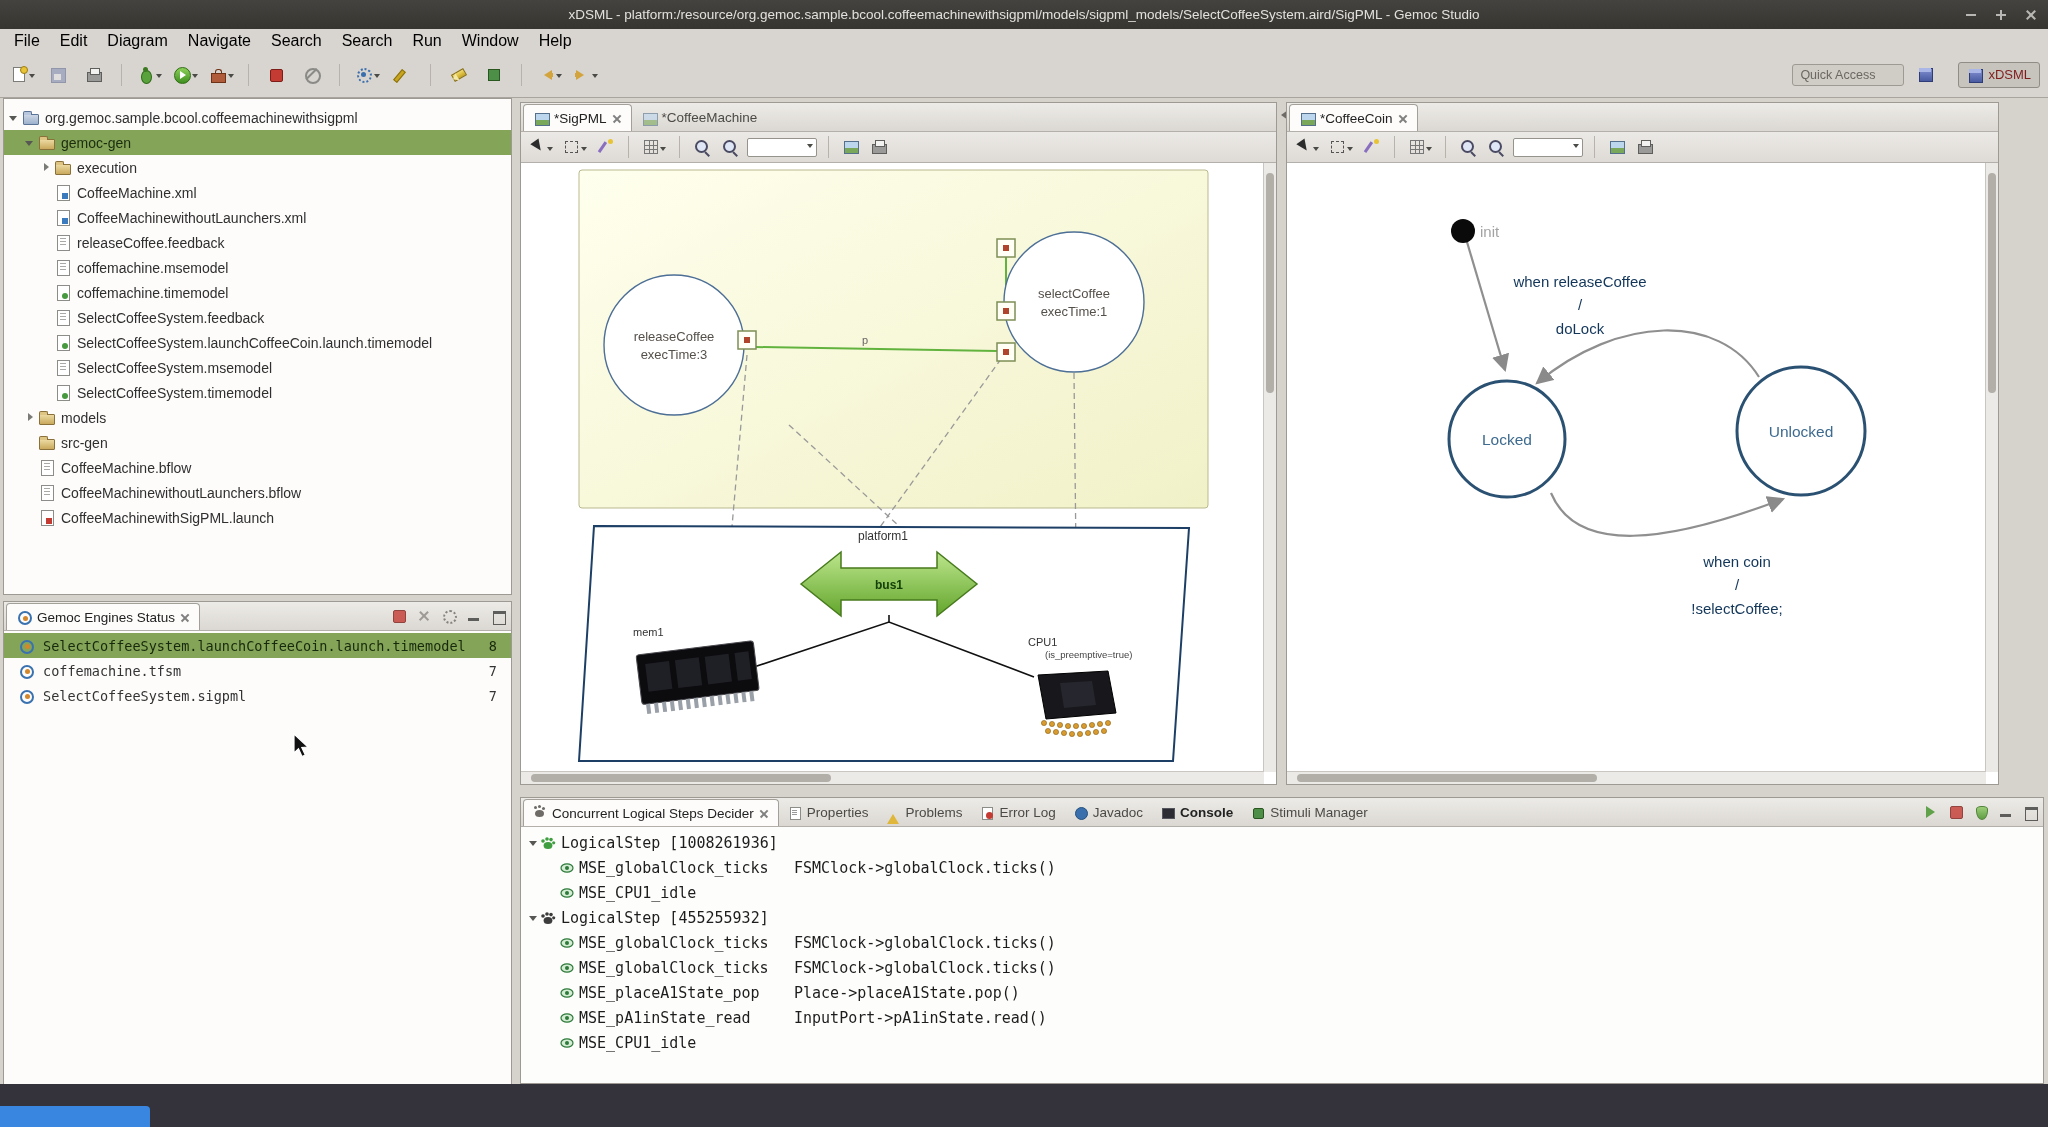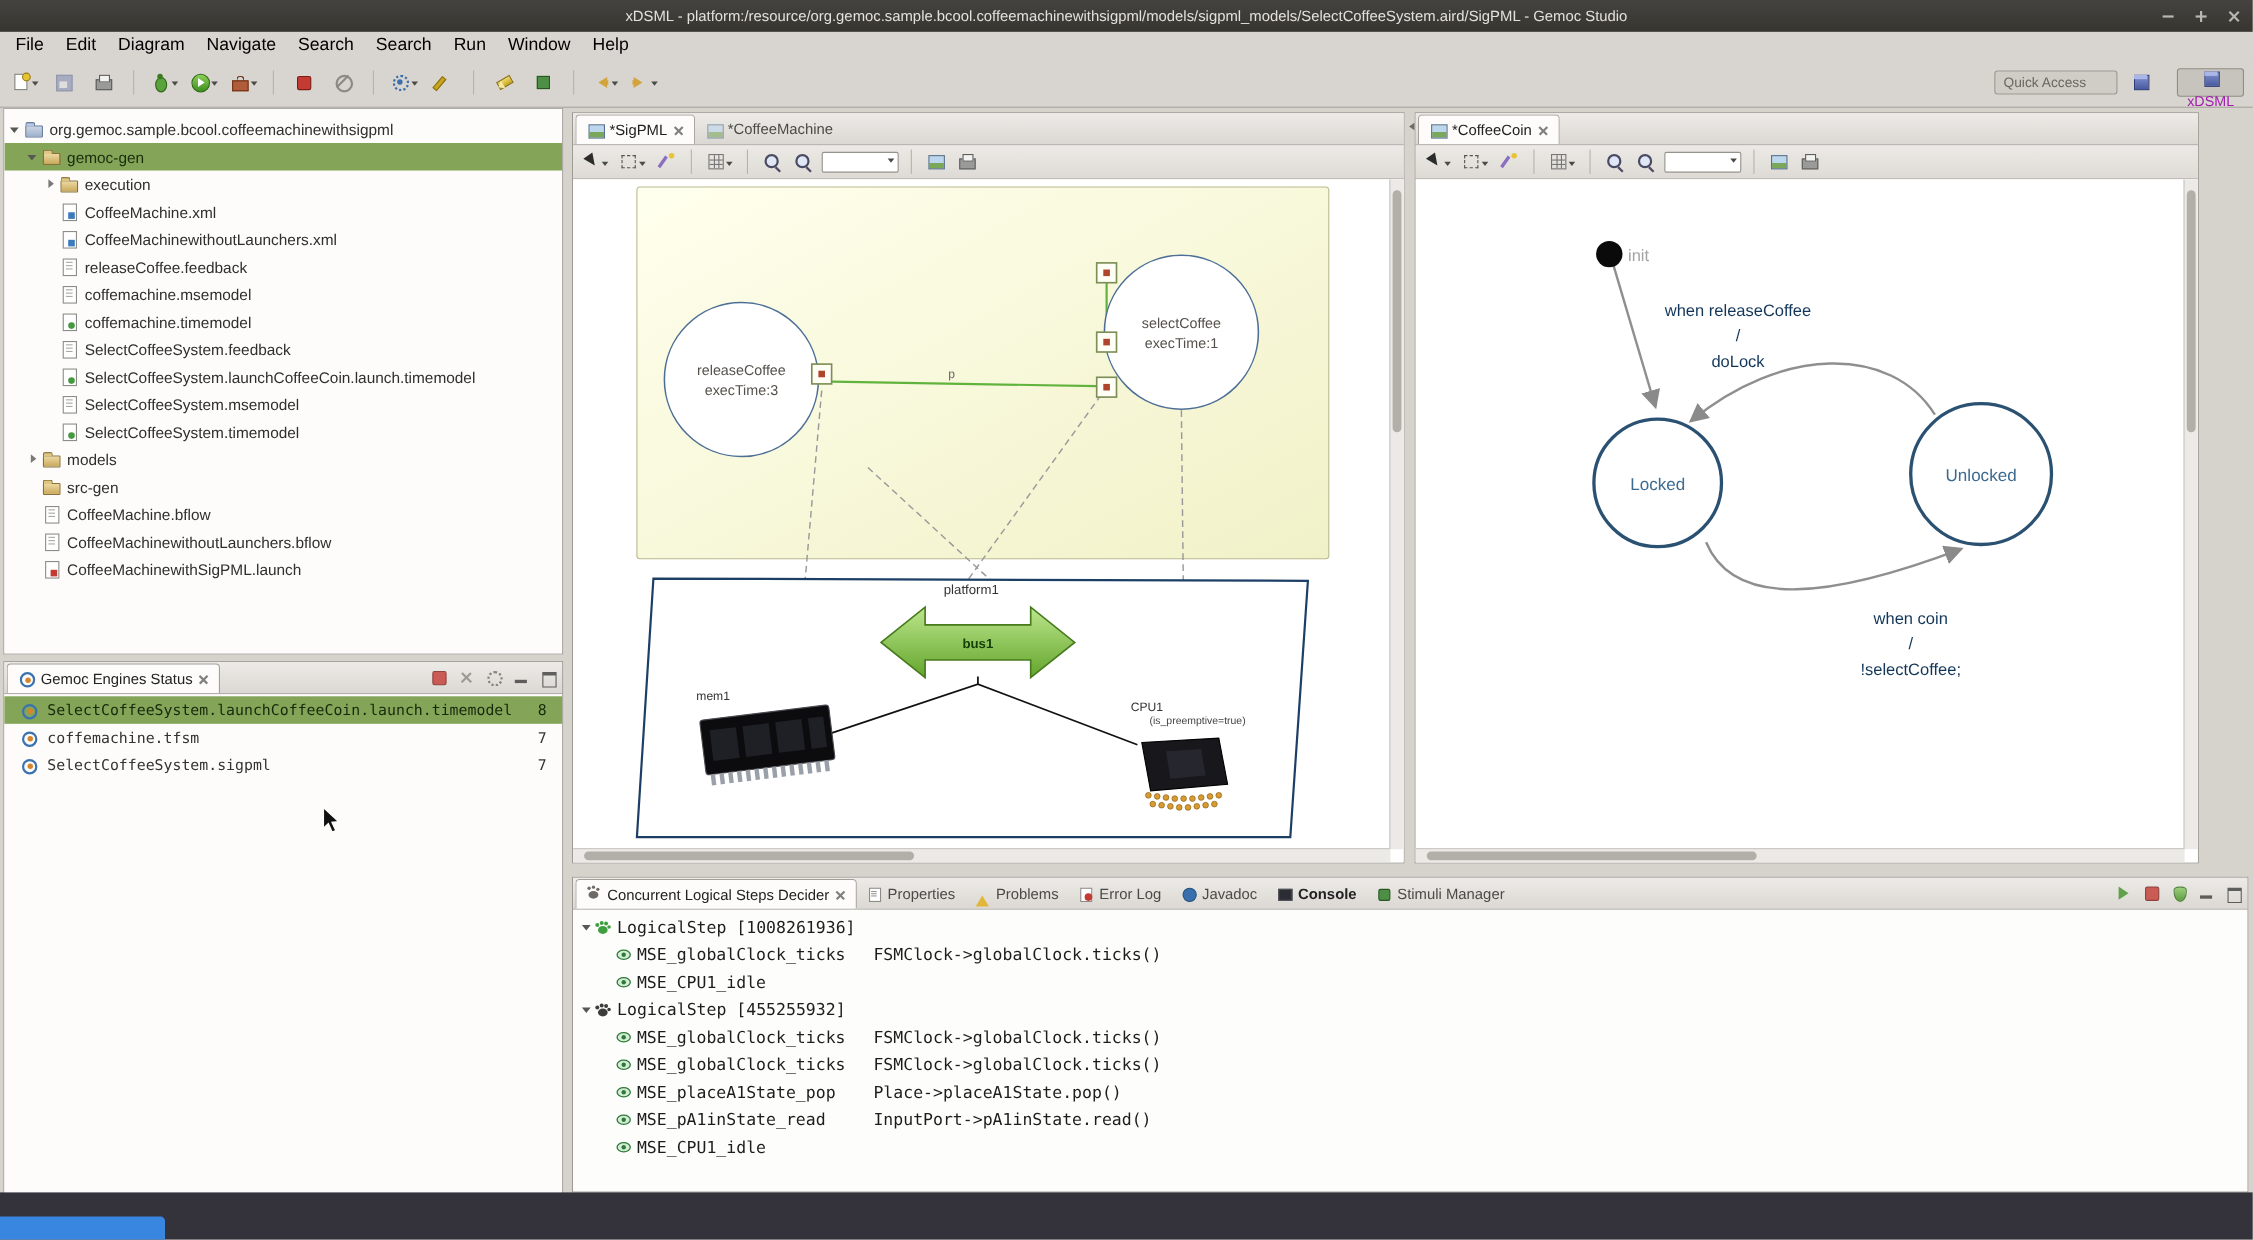--- a/index.html
+++ b/index.html
@@ -46,21 +46,21 @@
   .ic-flash::after{content:"";position:absolute;left:0;top:9px;border:4px solid transparent;border-right:5px solid #f5e9a8;transform:rotate(-30deg);}
   .ic-cube::before{content:"";position:absolute;left:3px;top:3px;width:10px;height:10px;background:#4d8f46;border:1px solid #29571f;}
   .ic-back::before{content:"";position:absolute;left:2px;top:4px;border:5px solid transparent;border-right:8px solid #d3a33c;}
   .ic-back::after{content:"";position:absolute;left:10px;top:7px;width:6px;height:4px;background:#d3a33c;}
   .ic-fwd::before{content:"";position:absolute;right:2px;top:4px;border:5px solid transparent;border-left:8px solid #d3a33c;}
   .ic-fwd::after{content:"";position:absolute;right:10px;top:7px;width:6px;height:4px;background:#d3a33c;}
   .ic-edit::before{content:"";position:absolute;left:3px;top:3px;width:3px;height:12px;background:#c7a51f;transform:rotate(40deg);border:1px solid #8a7112;}
   #qa{margin-left:auto;width:96px;height:20px;border:1px solid #9d9993;border-radius:3px;background:#d0ccc6;
       font-size:12.5px;color:#6b6761;display:flex;align-items:center;padding:0 7px;}
   .persp{display:flex;align-items:center;gap:5px;height:24px;padding:0 8px;margin-left:10px;border:1px solid #908c86;
-         border-radius:3px;background:#c7c3bd;font-size:13px;color:#a21caf;flex-direction:column;}
+         border-radius:3px;background:#c7c3bd;font-size:13px;color:#7f1d1d;}
   .ic-persp::before{content:"";position:absolute;left:2px;top:2px;width:12px;height:12px;background:linear-gradient(#7f8fd0,#4a5aa0);border:1px solid #2e3c78;}
   .ic-persp::after{content:"";position:absolute;left:2px;top:2px;width:12px;height:4px;background:#aab6e6;}
   
   .panel{border:1px solid #9d9a94;background:#fdfcfb;box-sizing:border-box;display:flex;flex-direction:column;}
   .vtabs{height:29px;background:linear-gradient(#edebe7,#dbd8d3);border-bottom:1px solid #b3afaa;
          display:flex;align-items:flex-end;padding-left:2px;box-sizing:border-box;flex:none;position:relative;}
   .vtab{display:flex;align-items:center;gap:5px;height:27px;padding:0 9px;font-size:13.5px;color:#4c4a46;border-radius:4px 4px 0 0;box-sizing:border-box;}
   .vtab.act{background:#fdfcfb;border:1px solid #a3a09a;border-bottom:none;color:#222;}
   .tx{width:10px;height:10px;position:relative;opacity:.6;flex:none;}
   .tx::before,.tx::after{content:"";position:absolute;left:0;top:4.5px;width:10px;height:1.6px;background:#2e2e2e;}

